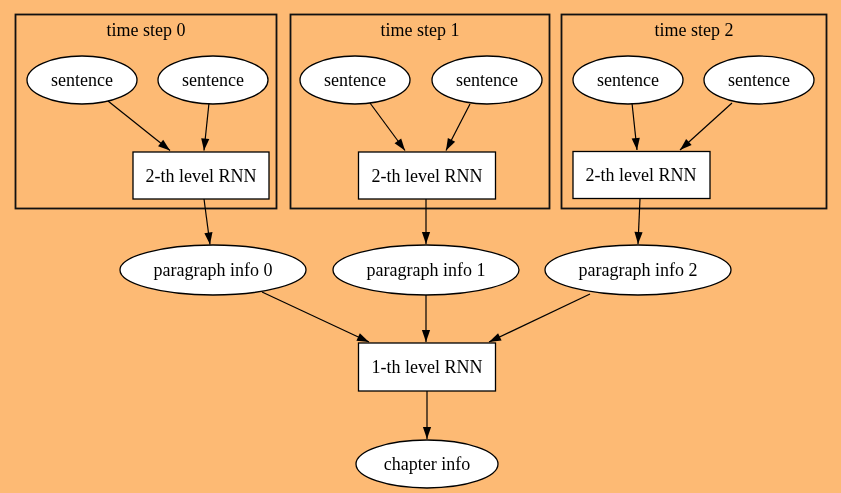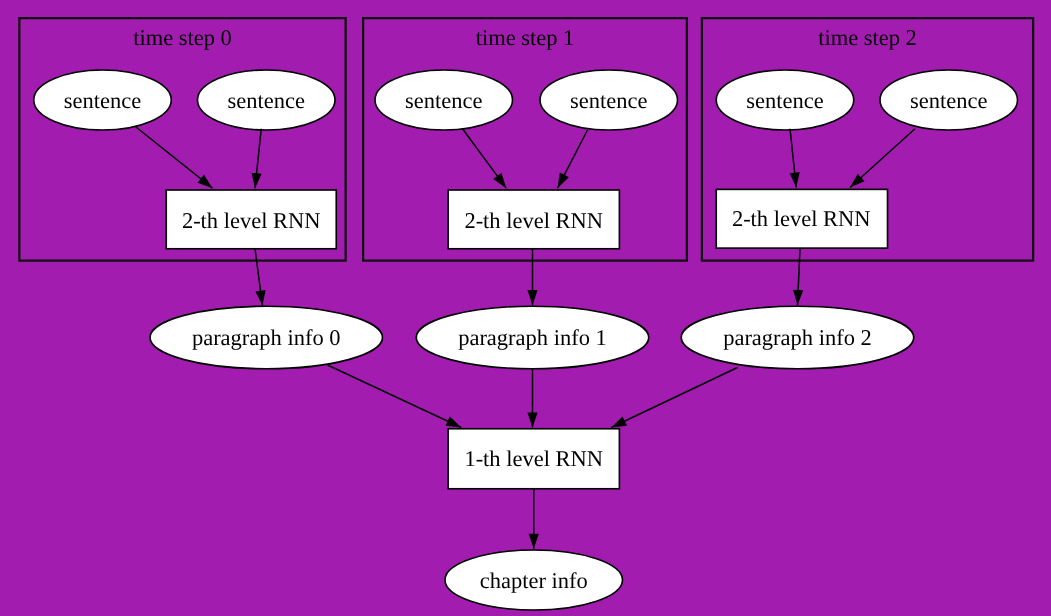--- a/index.html
+++ b/index.html
@@ -4,21 +4,21 @@
 <style>
   html, body {
     margin: 0;
     padding: 0;
     background: #ffffff;
   }
   .canvas {
     position: relative;
     width: 841px;
     height: 493px;
-    background: #a21caf;
+    background: #fdba74;
     overflow: hidden;
   }
   svg { display: block; }
   text {
     font-family: "Liberation Serif", "DejaVu Serif", serif;
     font-size: 18px;
     fill: #000000;
   }
   .node-shape {
     fill: #ffffff;

